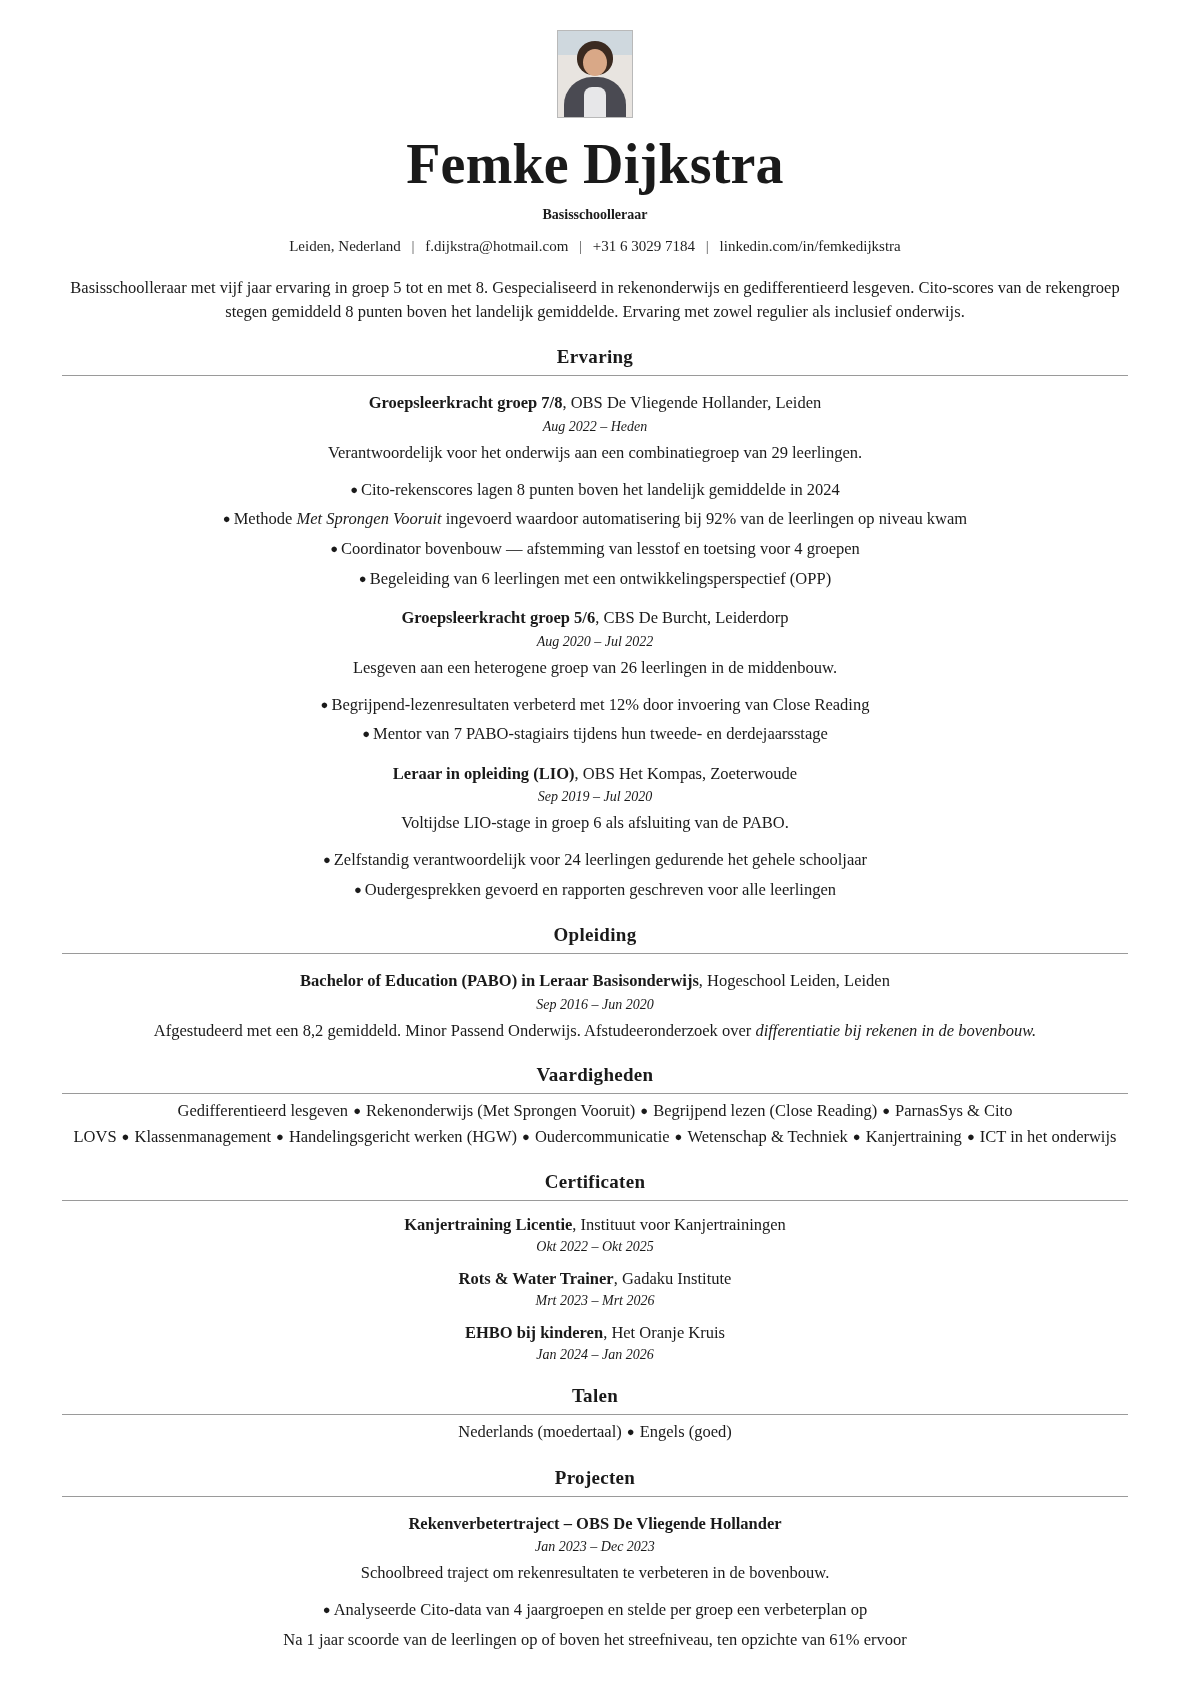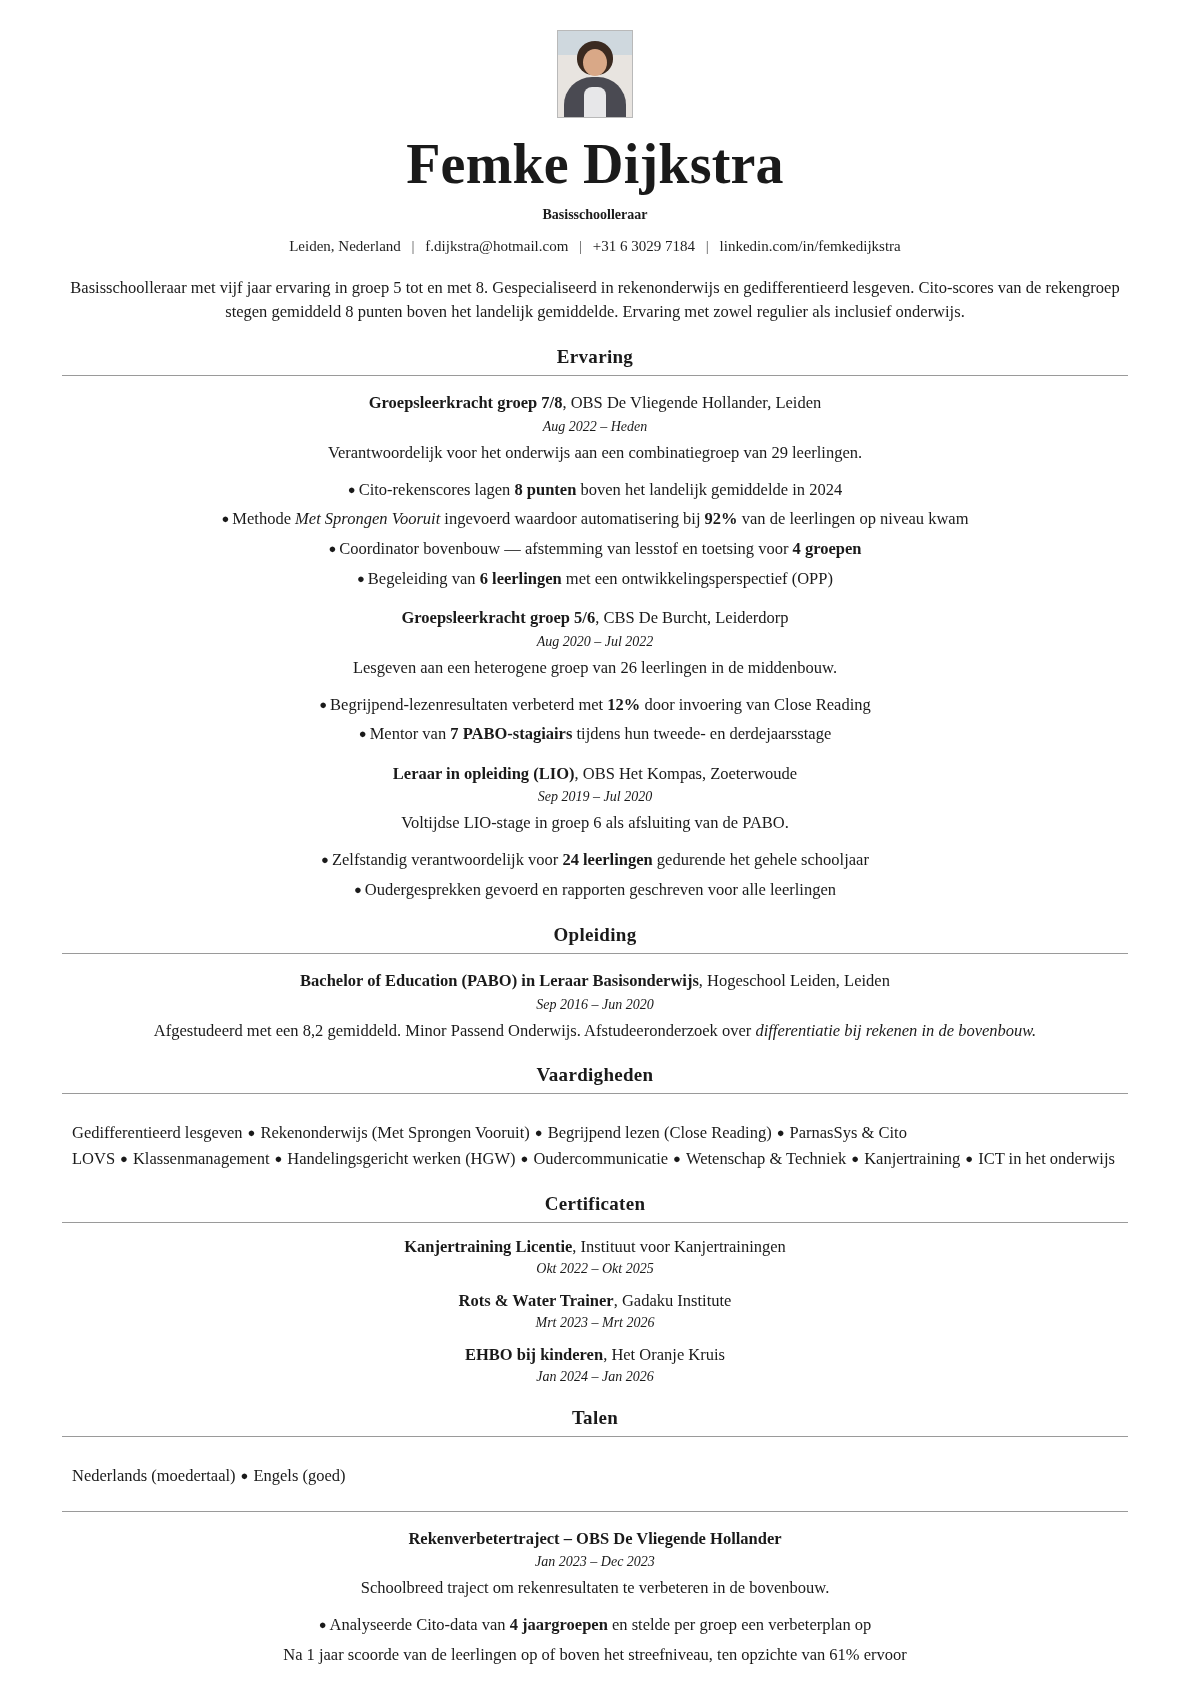--- a/index.html
+++ b/index.html
@@ -159,23 +159,24 @@
     line-height: 1.55;
     margin: 0 0 4px 0;
   }
   ul.bullets li .dot {
     font-size: 13px;
     vertical-align: 1px;
     padding-right: 3px;
   }
 
   .inline-list {
+    text-align: center;
     font-size: 16.5px;
     line-height: 1.55;
-    margin-top: 26px;
+    margin-top: 4px;
     padding: 0 10px;
   }
   .inline-list .bul {
     padding: 0 5px;
     font-size: 13px;
     vertical-align: 1px;
   }
 
   .cert {
     text-align: center;
@@ -185,21 +186,21 @@
     font-size: 16.5px;
   }
   .cert-name b { font-weight: bold; }
   .cert-date {
     font-size: 14px;
     font-style: italic;
     margin-top: 4px;
   }
 
   em { font-style: italic; }
-  b, strong { font-weight: bold; }
+  b, strong { font-weight: normal; }
 </style>
 </head>
 <body>
 
 <div class="page">
 
   <div class="photo-wrap">
     <div class="photo">
       <div class="body"></div>
       <div class="shirt"></div>
@@ -296,20 +297,21 @@
       </div>
   </div>
 
   <div class="section">
     <div class="section-title">Talen</div>
     <hr class="rule">
     <div class="inline-list"><span>Nederlands (moedertaal)</span><span class="bul">●</span><span>Engels (goed)</span></div>
   </div>
 
   <div class="section">
+    <div class="section-title">Projecten</div>
     <hr class="rule">
     <div>
         <div class="entry">
           <div class="entry-head"><span class="role">Rekenverbetertraject – OBS De Vliegende Hollander</span></div>
           <div class="entry-date">Jan 2023 – Dec 2023</div>
           <div class="entry-desc">Schoolbreed traject om rekenresultaten te verbeteren in de bovenbouw.</div>
         </div>
         <ul class="bullets">
           <li><span class="dot">●</span>Analyseerde Cito-data van <b>4 jaargroepen</b> en stelde per groep een verbeterplan op</li>
           <li>Na 1 jaar scoorde  van de leerlingen op of boven het streefniveau, ten opzichte van 61% ervoor</li>

